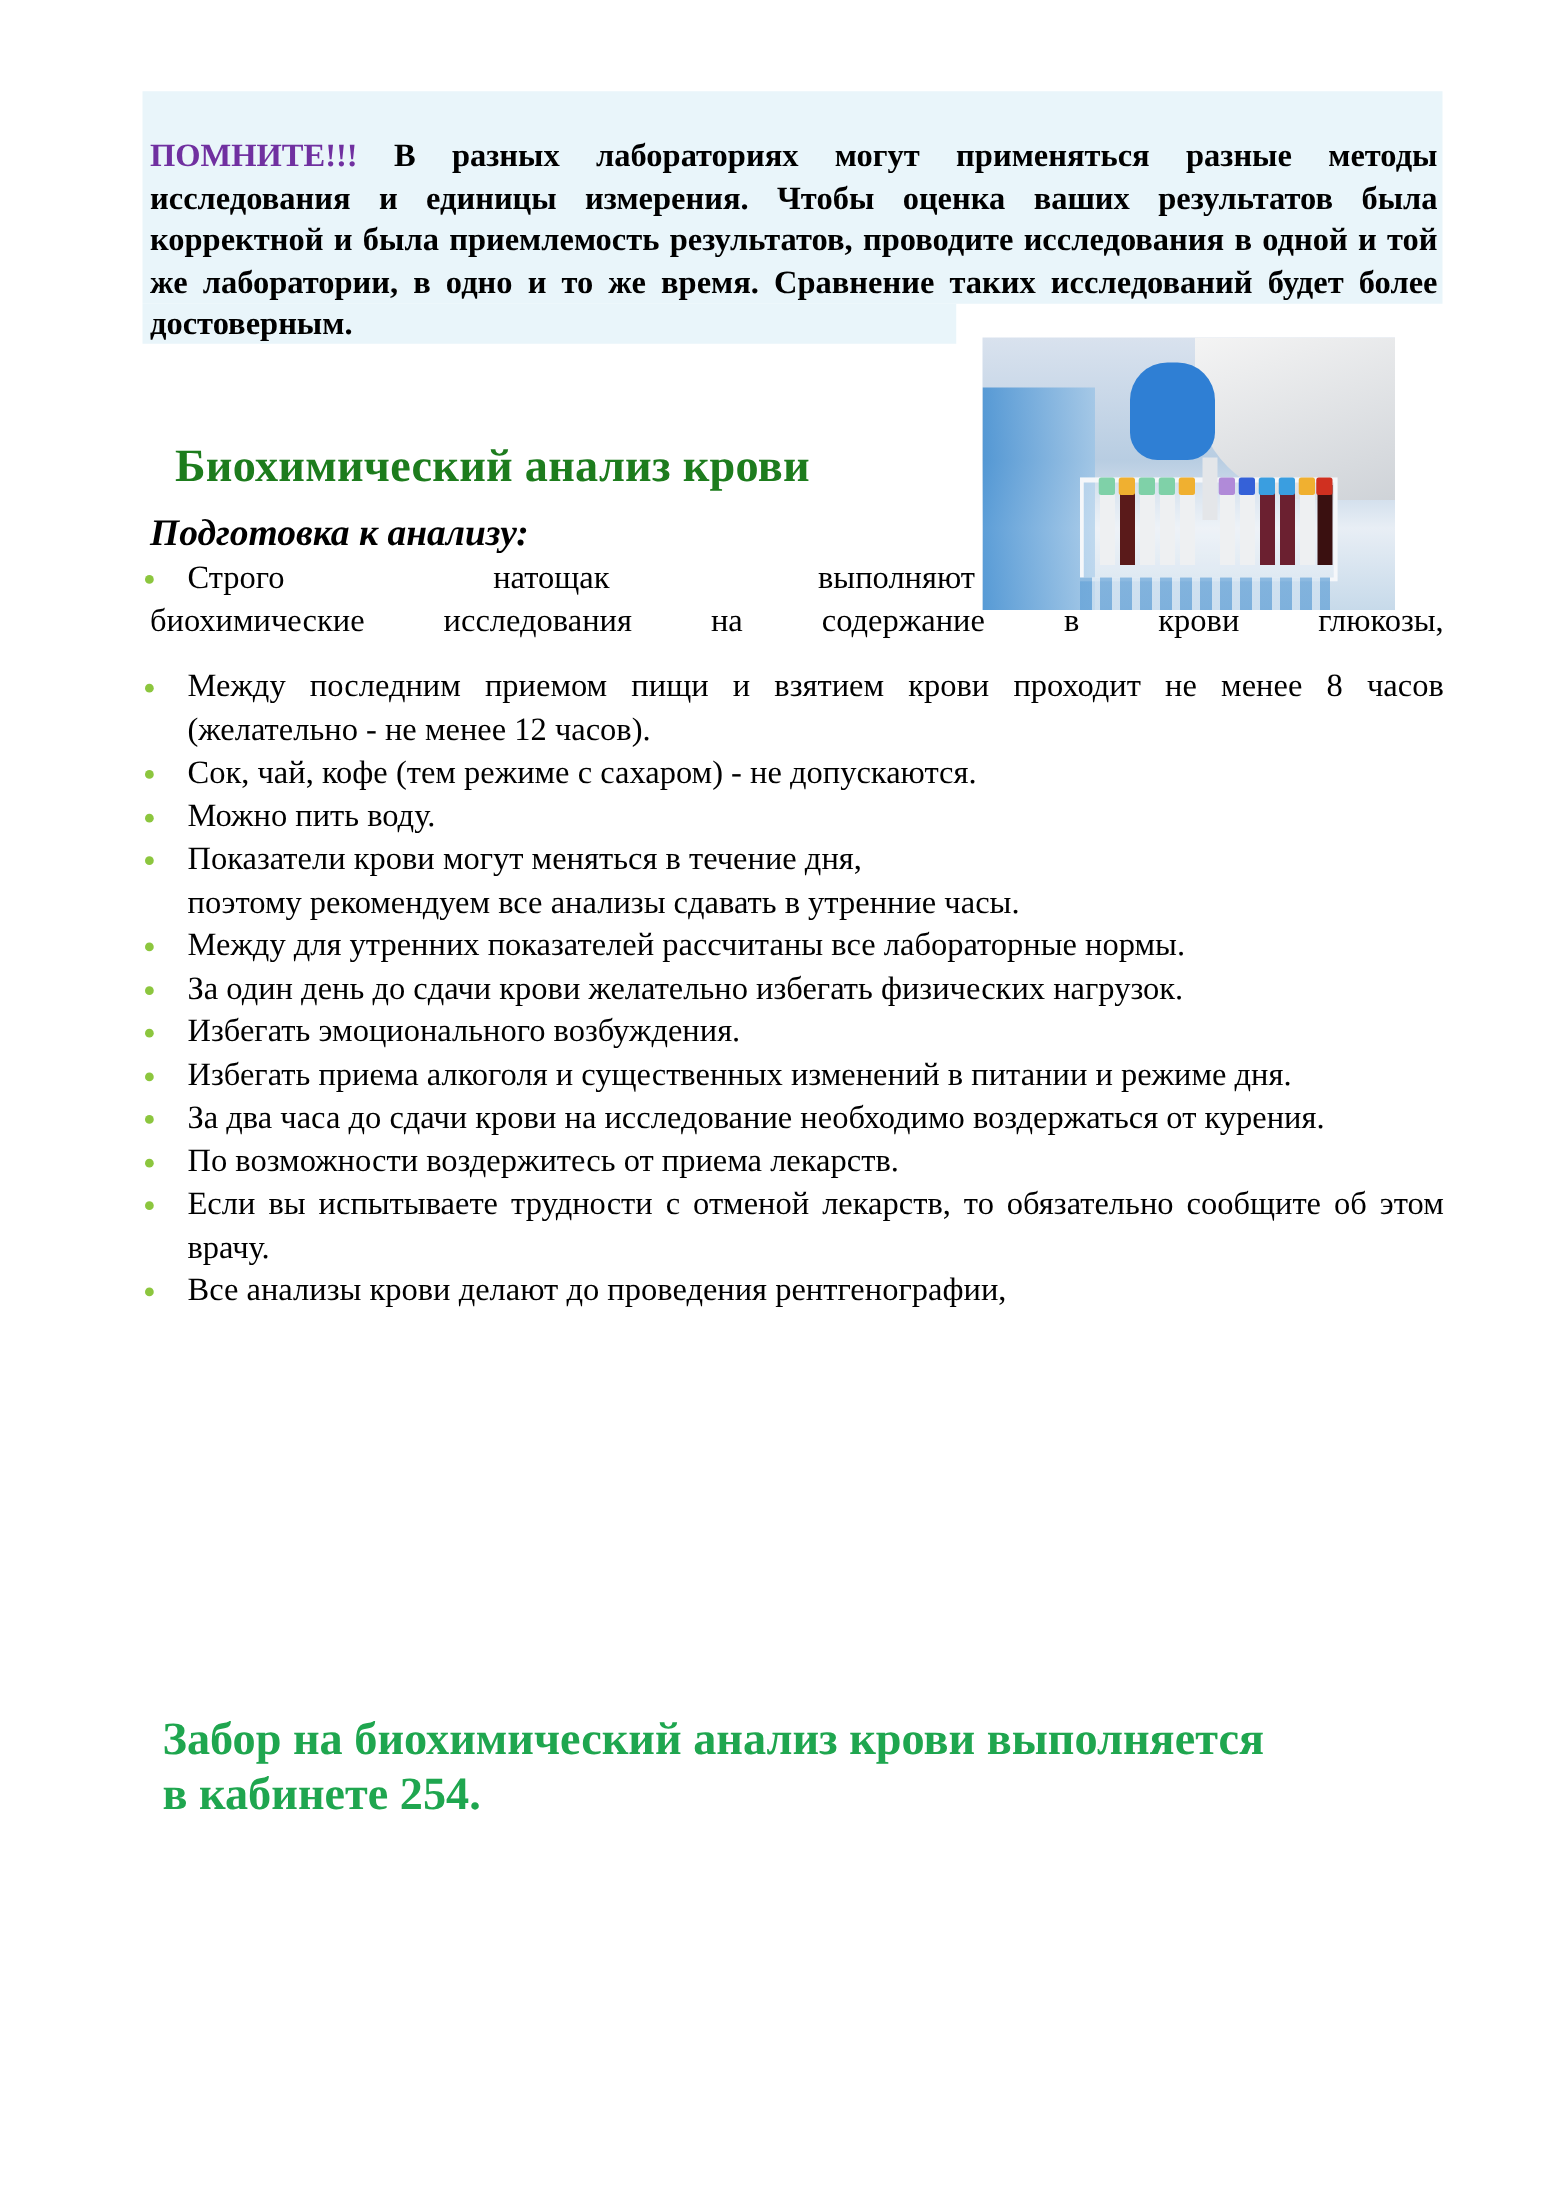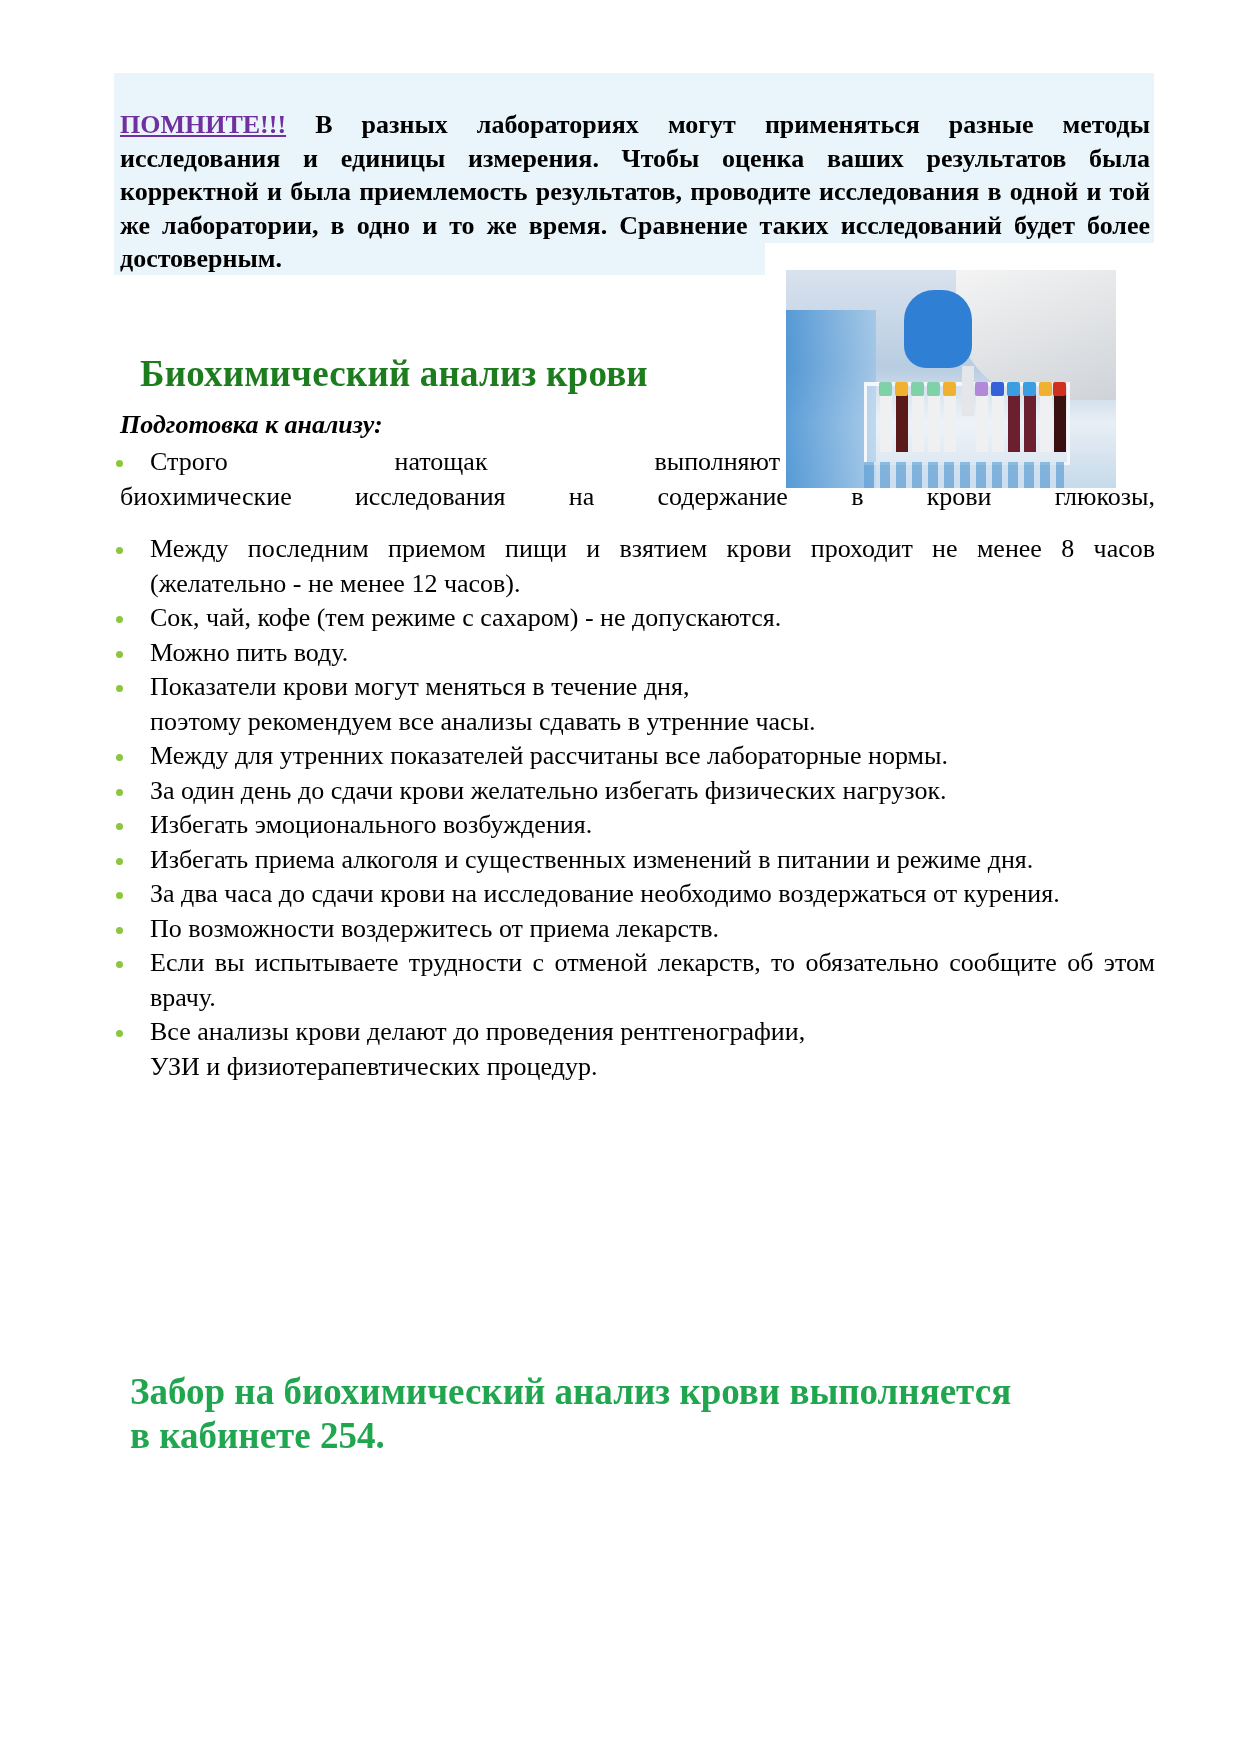--- a/index.html
+++ b/index.html
@@ -9,39 +9,39 @@
   }
   .notice-bg-top {
     position:absolute; left:114px; top:73px; width:1040px; height:170px; background:#e9f5fa;
   }
   .notice-bg-bot {
     position:absolute; left:114px; top:243px; width:651px; height:32px; background:#e9f5fa;
   }
   .notice-text {
     position:absolute; left:120px; top:108px; width:1030px; text-align:justify;
   }
-  .remember { color:#7030a0; text-decoration:underline; }
+  .remember { color:#7030a0; }
   .photo {
     position:absolute; left:786px; top:270px; width:330px; height:218px;
     background:linear-gradient(180deg,#d9e2ee 0%, #b8cde2 45%, #e8eef5 70%, #c7daea 100%);
     overflow:hidden;
   }
   .photo .blue-glow { position:absolute; left:0; top:40px; width:90px; height:180px; background:linear-gradient(90deg,#3a8ad0,#9cc4e6); opacity:0.8; }
   .photo .coat { position:absolute; right:0; top:0; width:160px; height:130px; background:linear-gradient(160deg,#f4f4f4,#cfd3d8); border-bottom-left-radius:90px; }
   .photo .glove { position:absolute; left:118px; top:20px; width:68px; height:78px; background:#2f7fd4; border-radius:30px 30px 22px 22px; }
   .photo .rack { position:absolute; left:78px; top:112px; width:200px; height:76px; border:3px solid #f5f7fa; border-top-width:4px; background:rgba(255,255,255,0.25); }
   .photo .tube { position:absolute; top:118px; width:12px; height:64px; background:#eef0f2; }
   .photo .cap { position:absolute; top:112px; width:13px; height:14px; border-radius:2px; }
   .photo .reflect { position:absolute; left:78px; top:192px; width:200px; height:26px; background:repeating-linear-gradient(90deg,#5f9fd6 0 10px,#cfe1f1 10px 16px); opacity:0.7; }
   .title {
     position:absolute; left:140px; top:352px; width:600px;
     font-size:37px; font-weight:bold; color:#1d7c1d; letter-spacing:0.2px;
   }
   .subtitle {
-    position:absolute; left:120px; top:410px; font-size:26px; font-weight:bold; font-style:italic;
+    position:absolute; left:120px; top:410px; font-size:30px; font-weight:bold; font-style:italic;
   }
   .list { position:absolute; left:120px; top:445px; width:1035px; font-size:26px; line-height:34.5px; }
   .item { position:relative; padding-left:30px; text-align:justify; }
   .item .dot {
     position:absolute; left:-4px; top:15px; width:7px; height:7px; border-radius:50%; background:#8cc63e;
   }
   .first-line { display:flex; justify-content:space-between; width:630px; padding-left:30px; position:relative;gap:36px; }
   .first-line .dot { position:absolute; left:-4px; top:15px; width:7px; height:7px; border-radius:50%; background:#8cc63e; }
   .j-last { text-align-last:justify; display:block; }
   .cabinet {
@@ -107,19 +107,19 @@
   <div class="item"><span class="dot"></span><span>Сок, чай, кофе (тем режиме с сахаром) - не допускаются.</span></div>
   <div class="item"><span class="dot"></span><span>Можно пить воду.</span></div>
   <div class="item" style="text-align:left"><span class="dot"></span><span>Показатели крови могут меняться в течение дня,</span><br><span>поэтому рекомендуем все анализы сдавать в утренние часы.</span></div>
   <div class="item"><span class="dot"></span><span>Между для утренних показателей рассчитаны все лабораторные нормы.</span></div>
   <div class="item"><span class="dot"></span><span>За один день до сдачи крови желательно избегать физических нагрузок.</span></div>
   <div class="item"><span class="dot"></span><span>Избегать эмоционального возбуждения.</span></div>
   <div class="item"><span class="dot"></span><span>Избегать приема алкоголя и существенных изменений в питании и режиме дня.</span></div>
   <div class="item"><span class="dot"></span><span>За два часа до сдачи крови на исследование необходимо воздержаться от курения.</span></div>
   <div class="item"><span class="dot"></span><span>По возможности воздержитесь от приема лекарств.</span></div>
   <div class="item"><span class="dot"></span><span>Если вы испытываете трудности с отменой лекарств, то обязательно сообщите об этом врачу.</span></div>
-  <div class="item" style="text-align:left"><span class="dot"></span><span>Все анализы крови делают до проведения рентгенографии,</span><br><span>УЗИ и физиотерапевтических процедур.</span></div>
+  <div class="item" style="text-align:left"><span class="dot"></span><span>Все анализы крови делают до проведения рентгенографии,</span><br></div>
 </div>
 
 <div class="cabinet">
   <div>Забор на биохимический анализ крови выполняется</div>
   <div>в кабинете 254.</div>
 </div>
 
 </body></html>

